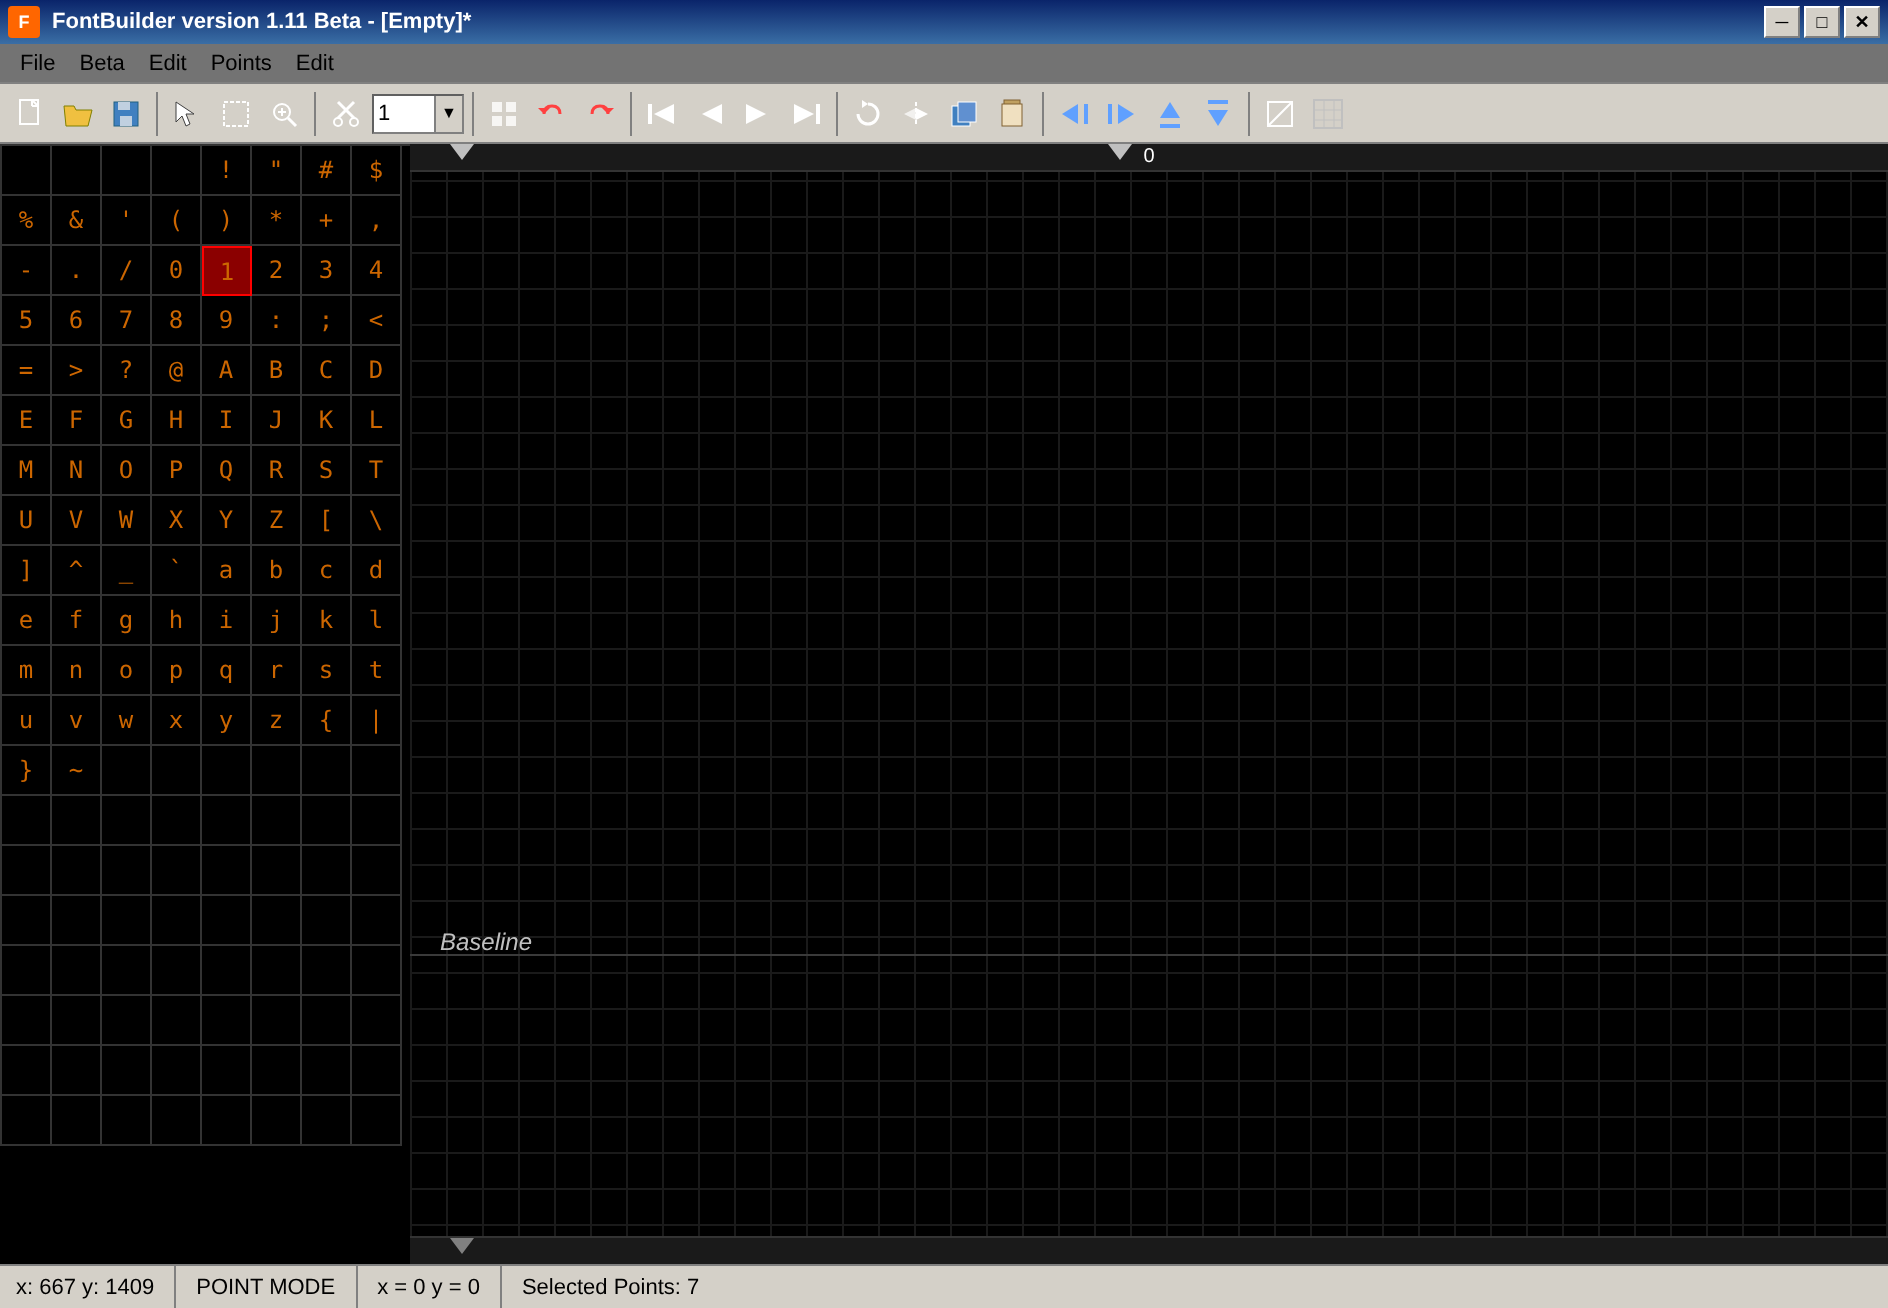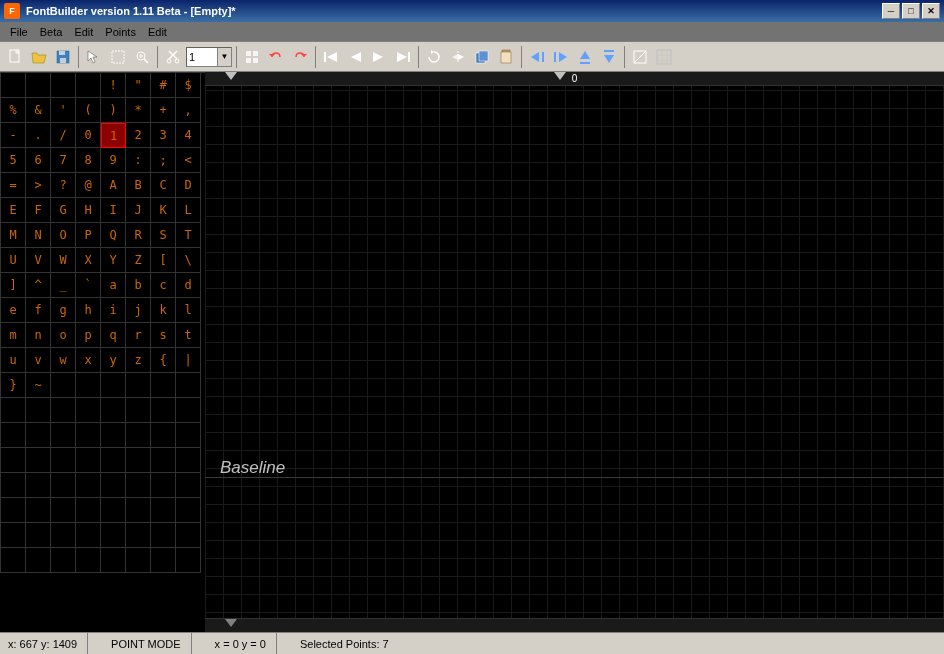--- a/index.html
+++ b/index.html
@@ -241,21 +241,21 @@
     }
 
     
     #status-bar {
       height: 22px;
       background: #d4d0c8;
       border-top: 1px solid #808080;
       display: flex;
       align-items: center;
       padding: 0 8px;
-      gap: 13px;
+      gap: 0;
     }
     .status-section {
       padding: 0 10px;
       border-right: 1px solid #808080;
       font-size: 11px;
       height: 100%;
       display: flex;
       align-items: center;
     }
     .status-section:first-child {
@@ -635,21 +635,21 @@
   <div id="editor-panel">
     <div class="grid-overlay"></div>
 
     <div id="h-ruler" style="position:relative; height:14px; background:#1a1a1a; z-index:10;">
       <div class="ruler-triangle" style="left: 20px;"></div>
       <div class="ruler-triangle" style="left: 349px;"></div>
       <span style="position:absolute; left:50%; transform:translateX(-50%); color:white; font-size:10px; z-index:11;">0</span>
     </div>
 
     <div style="position:absolute; top: 14px; left:0; right:0; bottom:14px; z-index:5;">
-      <span id="baseline-label" style="position:absolute; bottom: 140px; left:15px; color:#c0c0c0; font-size:17px; font-style:italic; z-index:20;text-align:center;">Baseline</span>
+      <span id="baseline-label" style="position:absolute; bottom: 140px; left:15px; color:#c0c0c0; font-size:12px; font-style:italic; z-index:20;text-align:center;">Baseline</span>
 
       <div style="position:absolute; bottom:140px; left:0; right:0; height:1px; background:#3a3a3a; z-index:10;"></div>
     </div>
 
     <div id="bottom-ruler" style="position:absolute; bottom:0; left:0; right:0; height:14px; background:#1a1a1a; z-index:10; border-top: 1px solid #333;">
       <div class="ruler-triangle" style="left:20px; border-top-color:#808080; border-bottom: 0;"></div>
     </div>
   </div>
 
 </div>

